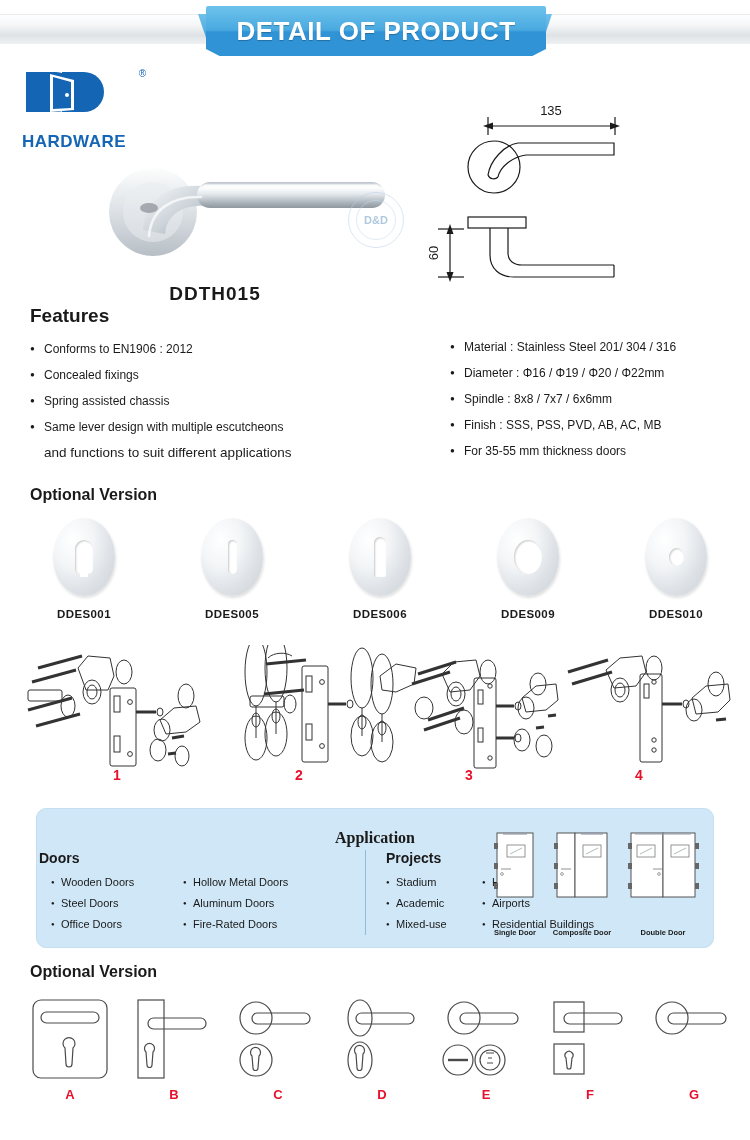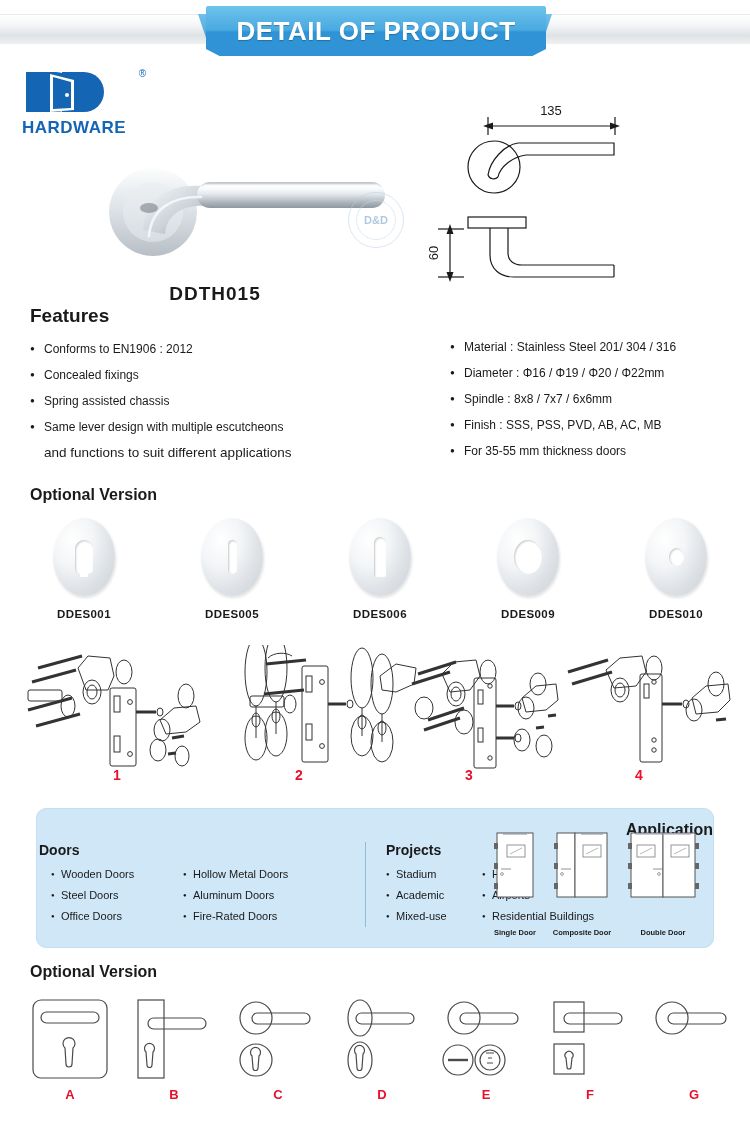--- a/index.html
+++ b/index.html
@@ -32,21 +32,21 @@
   }
   .ribbon-title {
     color: #ffffff; font-size: 26px; font-weight: bold; letter-spacing: .5px;
     text-shadow: 0 1px 1px rgba(0,0,0,.25);
   }
 
   
   .logo { position: absolute; left: 22px; top: 68px; width: 130px; }
   .logo-mark { width: 112px; height: 48px; position: relative; }
   .logo-reg { position: absolute; right: -12px; top: 0px; font-size: 10px; color: #1565b5; }
-  .logo-text { font-size: 17px; font-weight: bold; color: #1565b5; letter-spacing: .5px; margin-top: 2px; }
+  .logo-text { font-size: 17px; font-weight: bold; color: #1565b5; letter-spacing: .5px; margin-top: 16px; }
 
   
   .product-photo { position: absolute; left: 105px; top: 150px; width: 320px; height: 120px; }
   .watermark {
     position: absolute; left: 348px; top: 192px; width: 56px; height: 56px;
     border-radius: 50%; border: 1.4px solid #b9cfe4; opacity: .55;
     display: flex; flex-direction: column; align-items: center; justify-content: center;
     color: #7fa7c9; font-size: 6px; line-height: 1.3;
   }
   .watermark .wm-inner { width: 40px; height: 40px; border-radius: 50%; border: .8px solid #c6d9ea;
@@ -97,21 +97,21 @@
 
   
   .asm-row { position: absolute; left: 0; top: 645px; width: 750px; height: 145px; }
   .asm-num { position: absolute; font-size: 14px; font-weight: bold; color: #e8102a; }
 
   
   .app-box {
     position: absolute; left: 36px; top: 808px; width: 678px; height: 140px;
     background: #cfe7f6; border-radius: 10px; border: 1px solid #c3dff1;
   }
-  .app-title { text-align: right; font-size: 16px; font-weight: bold; padding-top: 12px; }
+  .app-title { text-align: center; font-size: 16px; font-weight: bold; padding-top: 20px; font-family: Liberation Serif, serif; }
   .app-cols { display: flex; padding: 3px 8px 0 8px; }
   .app-group { position: relative; }
   .app-group.doors { width: 290px; margin-left: 6px; }
   .app-group.projects { width: 285px; margin-left: 24px; padding-left: 20px;
      border-left: 1px solid #8fbcd8; }
   .app-group h3 { text-align: left; font-size: 14px; font-weight: bold; margin-bottom: 6px; }
   .app-group.doors h3 { margin-left: -12px; }
   .app-items { display: flex; }
   .app-col { width: 50%; }
   .app-col li { list-style: none; font-size: 11px; line-height: 21px; white-space: nowrap; }

